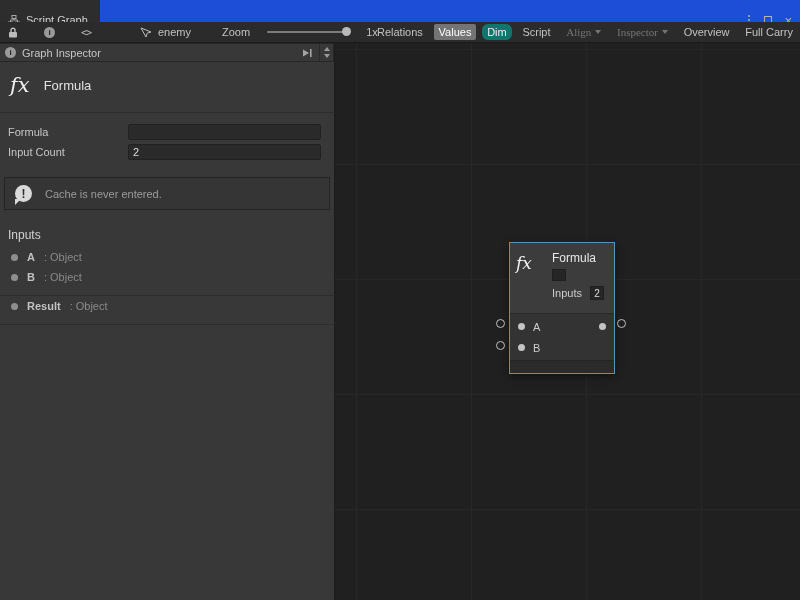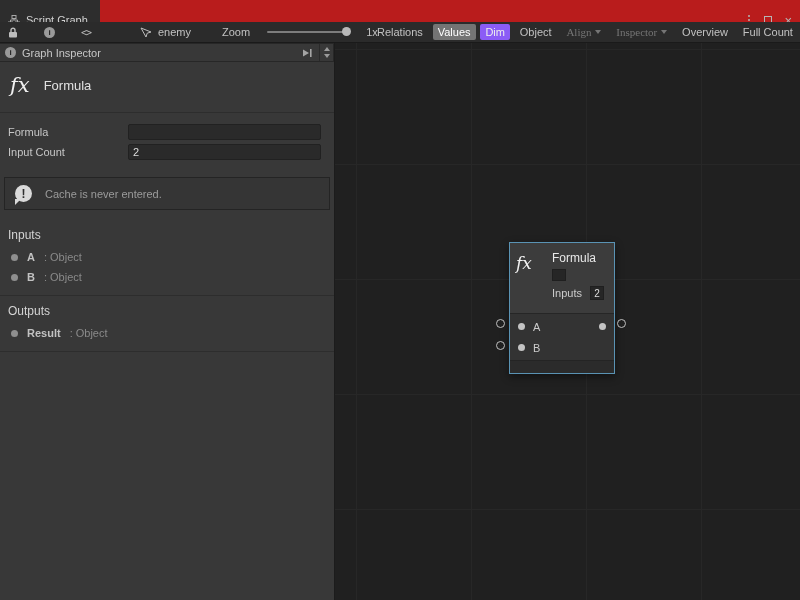--- a/index.html
+++ b/index.html
@@ -1,21 +1,21 @@
 <!DOCTYPE html>
 <html><head>
 <meta charset="utf-8">
 <style>
   * { margin:0; padding:0; box-sizing:border-box; }
   html,body { width:800px; height:600px; overflow:hidden; background:#202020;
               font-family:"Liberation Sans", sans-serif; }
   #app { position:relative; width:800px; height:600px; font-size:11px; color:#c4c4c4; }
 
   
-  .tabbar { position:absolute; left:0; top:0; right:0; height:40px; background:#b91c1c;
+  .tabbar { position:absolute; left:0; top:0; right:0; height:40px; background:#1d4ed8;
             display:flex; align-items:stretch; }
   .tab { display:flex; align-items:center; gap:6px; padding:0 12px 0 8px; background:#2d2d2d;
          color:#d2d2d2; font-size:11px; }
   .win-controls { margin-left:auto; display:flex; align-items:center; gap:12px; padding-right:8px; color:#b5b5b5; }
   .kebab { display:inline-flex; flex-direction:column; gap:2px; padding:2px; }
   .kebab i { width:2px; height:2px; background:#b5b5b5; border-radius:50%; }
   .maxbox { display:inline-block; width:8px; height:8px; border:1px solid #b5b5b5; }
   .closex { font-size:13px; line-height:1; color:#b5b5b5; }
 
   
@@ -26,21 +26,21 @@
                color:#222; font-size:8px; font-weight:bold; align-items:center; justify-content:center; }
   .code-ic { font-family:"DejaVu Sans Mono", monospace; font-size:10px; color:#bdbdbd; letter-spacing:-1px; }
   .tb-target { position:absolute; left:140px; top:0; bottom:0; display:flex; align-items:center; gap:6px; }
   .tb-zoom { position:absolute; left:222px; top:0; bottom:0; display:flex; align-items:center; gap:17px; }
   .slider { position:relative; width:82px; height:2px; background:#7d7d7d; border-radius:1px; }
   .slider .knob { position:absolute; right:-2px; top:-4px; width:9px; height:9px; border-radius:50%; background:#b9b9b9; }
   .tb-buttons { position:absolute; left:372px; right:2px; top:0; bottom:0;
                 display:flex; align-items:center; justify-content:space-between; }
   .tb-btn { padding:2px 5px; border-radius:2px; cursor:default; white-space:nowrap; display:flex; align-items:center;text-align:center; }
   .tb-btn.sel { background:#747474; color:#ffffff; }
-  .tb-btn.sel2 { background:#8b5cf6; color:#eeeeee; }
+  .tb-btn.sel2 { background:#0f766e; color:#eeeeee;border-radius:6px; }
   .tb-btn.dis { color:#757575;font-family:Liberation Serif, serif; }
   .caret { width:0; height:0; border-left:3px solid transparent; border-right:3px solid transparent;
            border-top:4px solid currentColor; margin-left:4px; display:inline-block; }
 
   
   .inspector { position:absolute; left:0; top:43px; width:335px; bottom:0; background:#383838;
                border-right:1px solid #1c1c1c; color:#c6c6c6; }
   .insp-header { height:19px; border:1px solid #272727; border-left:none; background:#383838;
                  display:flex; align-items:center; gap:6px; padding-left:5px; }
   .insp-header-right { margin-left:auto; display:flex; align-items:center; height:100%; }
@@ -151,31 +151,31 @@
       <span>Zoom</span>
       <span class="slider">
           <span class="knob"></span>
         </span>
       <span>1x</span>
     </div>
     <div class="tb-buttons">
       <span class="tb-btn">Relations</span>
       <span class="tb-btn sel">Values</span>
       <span class="tb-btn sel2">Dim</span>
-      <span class="tb-btn">Object</span>
+      <span class="tb-btn">Script</span>
       <span class="tb-btn dis">
           <span>Align</span>
           <span class="caret"></span>
         </span>
       <span class="tb-btn dis">
           <span>Inspector</span>
           <span class="caret"></span>
         </span>
       <span class="tb-btn">Overview</span>
-      <span class="tb-btn">Full Count</span>
+      <span class="tb-btn">Full Carry</span>
     </div>
   </div>
 
   <div class="inspector">
     <div class="insp-header">
       <span class="info-circ">i</span>
       <span>Graph Inspector</span>
       <span class="insp-header-right">
         <span class="jump-ic">
           <svg width="12" height="10" viewBox="0 0 12 10">
@@ -218,21 +218,20 @@
       <span class="pname">A</span>
       <span class="ptype">: Object</span>
     </div>
     <div class="port-row">
       <span class="pdot"></span>
       <span class="pname">B</span>
       <span class="ptype">: Object</span>
     </div>
     <div class="divider sect-gap"></div>
 
-    <div class="section-h">Outputs</div>
     <div class="port-row">
       <span class="pdot"></span>
       <span class="pname">Result</span>
       <span class="ptype">: Object</span>
     </div>
     <div class="divider sect-gap"></div>
   </div>
 
   <div class="canvas">
 

